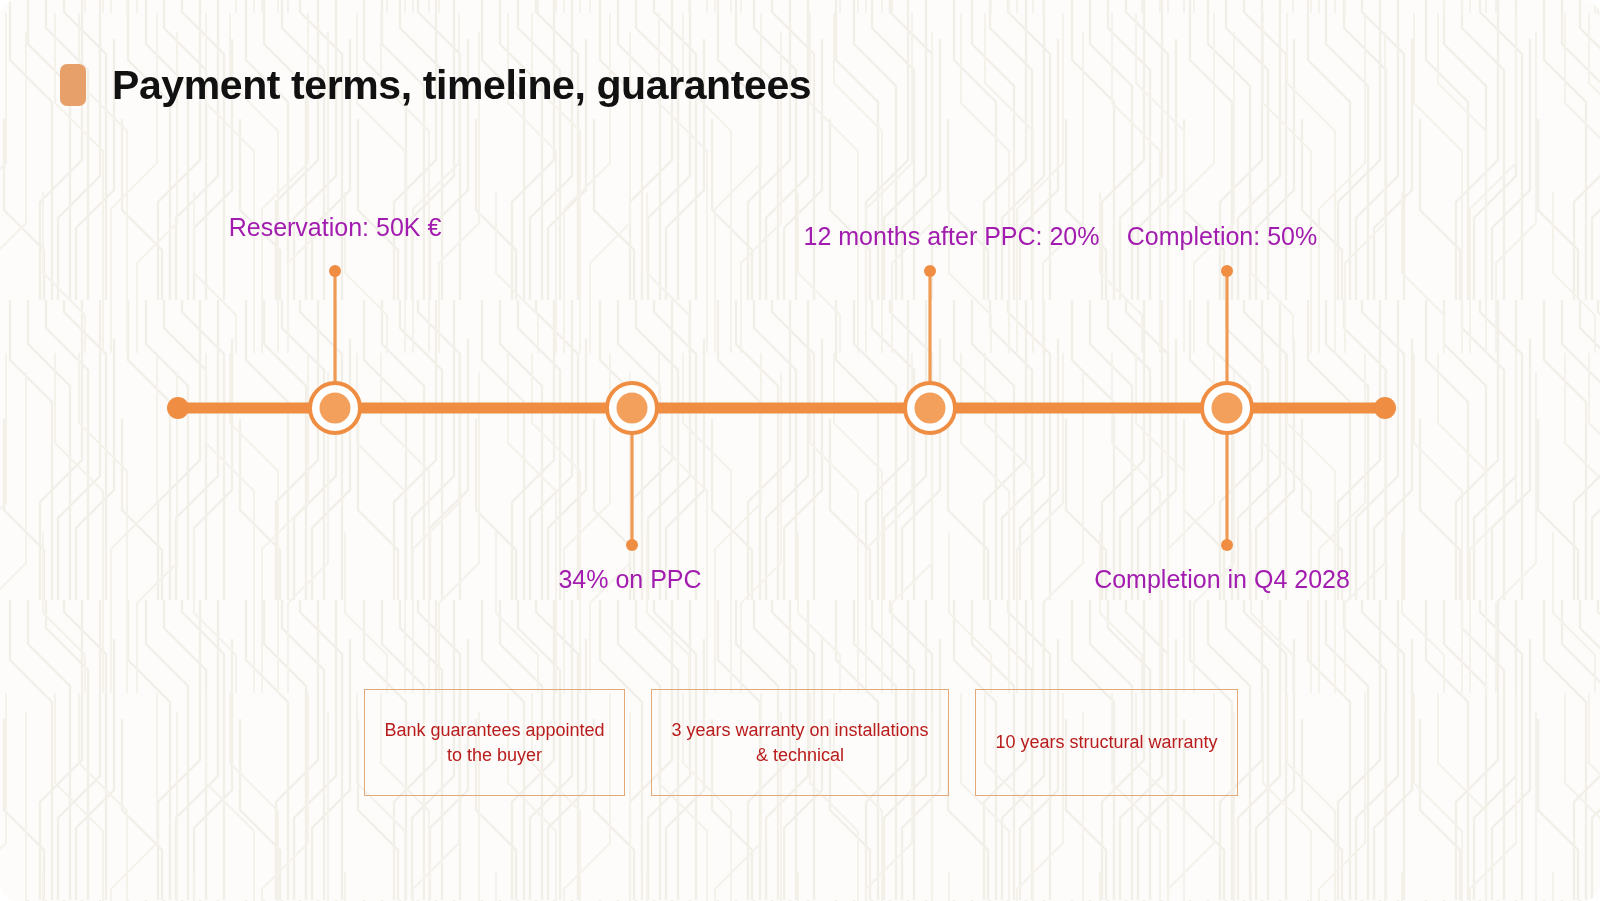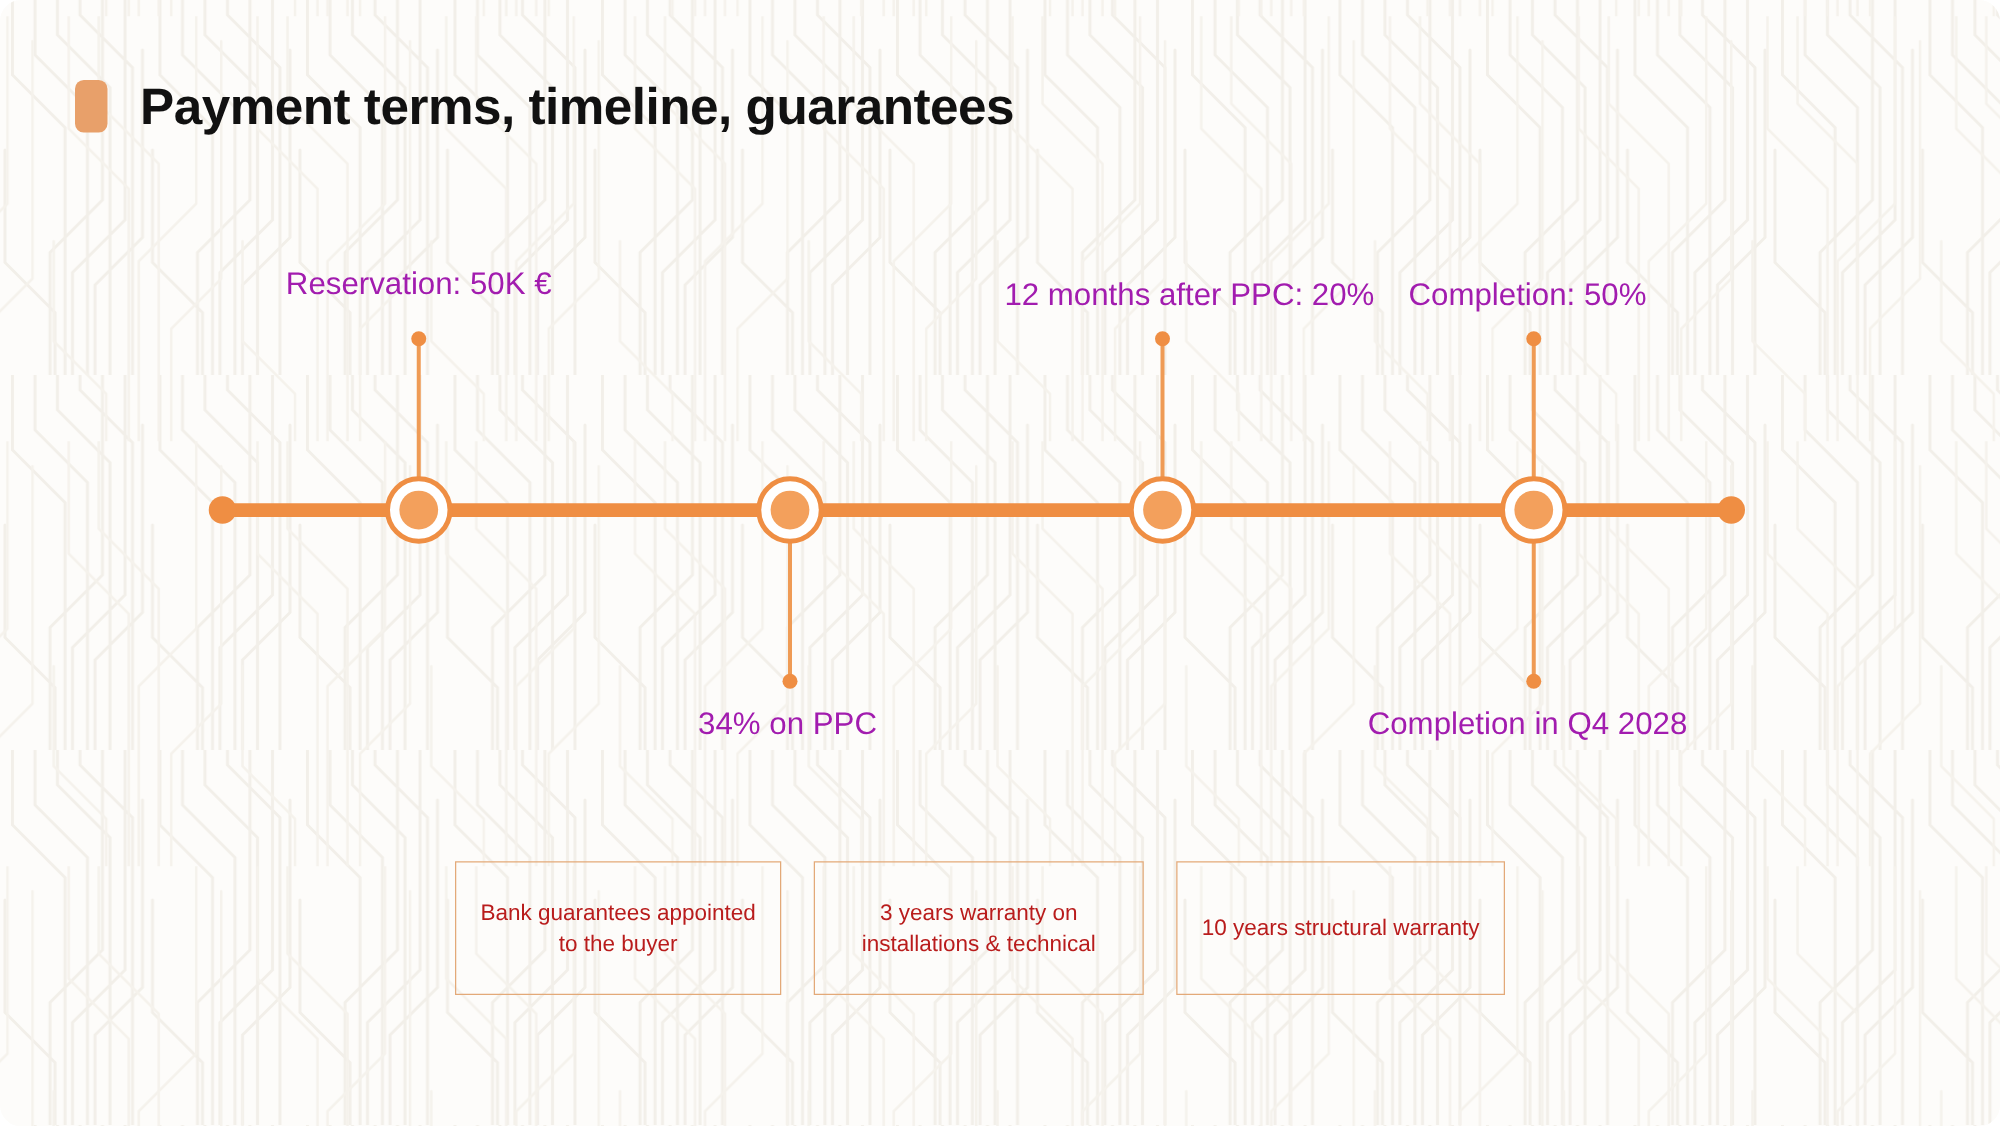--- a/index.html
+++ b/index.html
@@ -97,21 +97,21 @@
     align-items: center;
     justify-content: center;
     text-align: center;
     font-size: 18px;
     color: #b91c1c;
     line-height: 1.38;
     padding: 10px 14px;
     height: 107px;
   }
   .g-box.w1 { width: 261px; }
-  .g-box.w2 { width: 264px; }
+  .g-box.w2 { width: 298px; }
   .g-box.w3 { width: 263px; }
 </style>
 </head>
 <body>
 
 <div id="slide">
 
   <svg id="bg-pattern" width="1600" height="901" viewBox="0 0 1600 901" aria-hidden="true">
     <defs>
       <pattern id="circuit" width="118" height="300" patternUnits="userSpaceOnUse">

